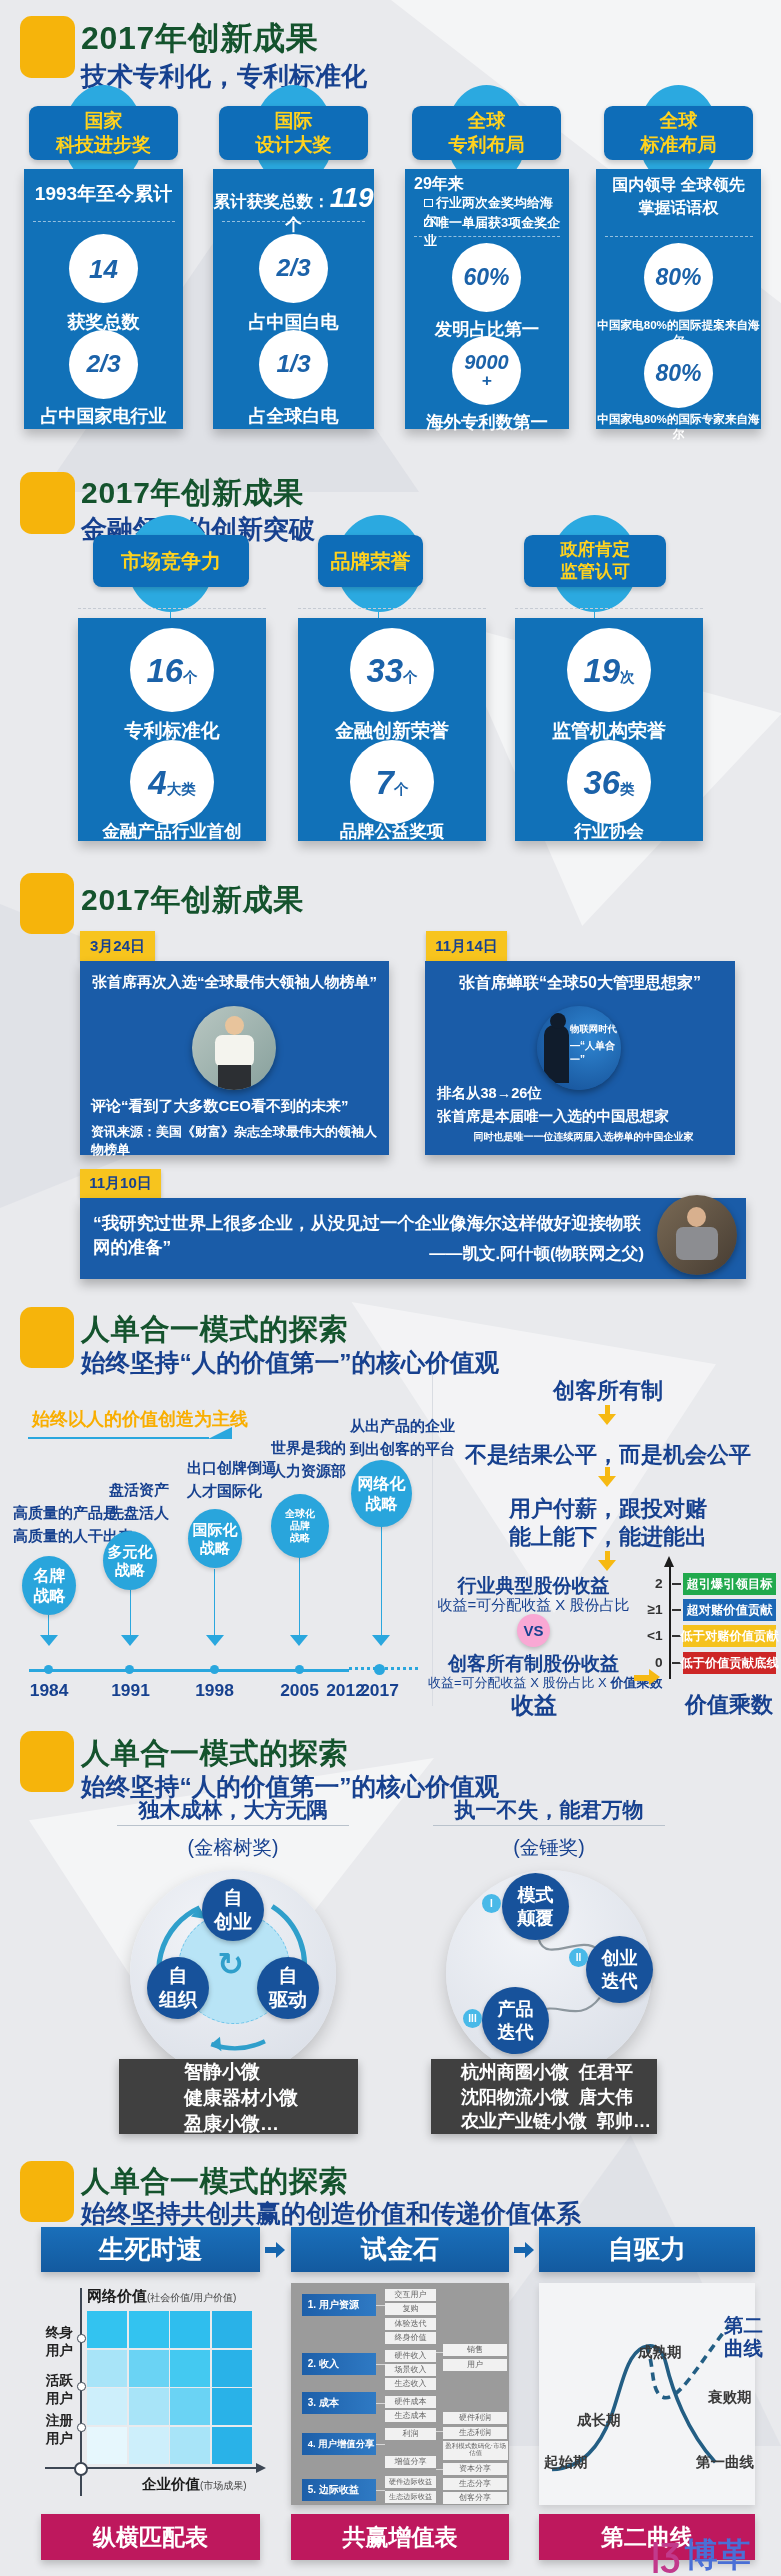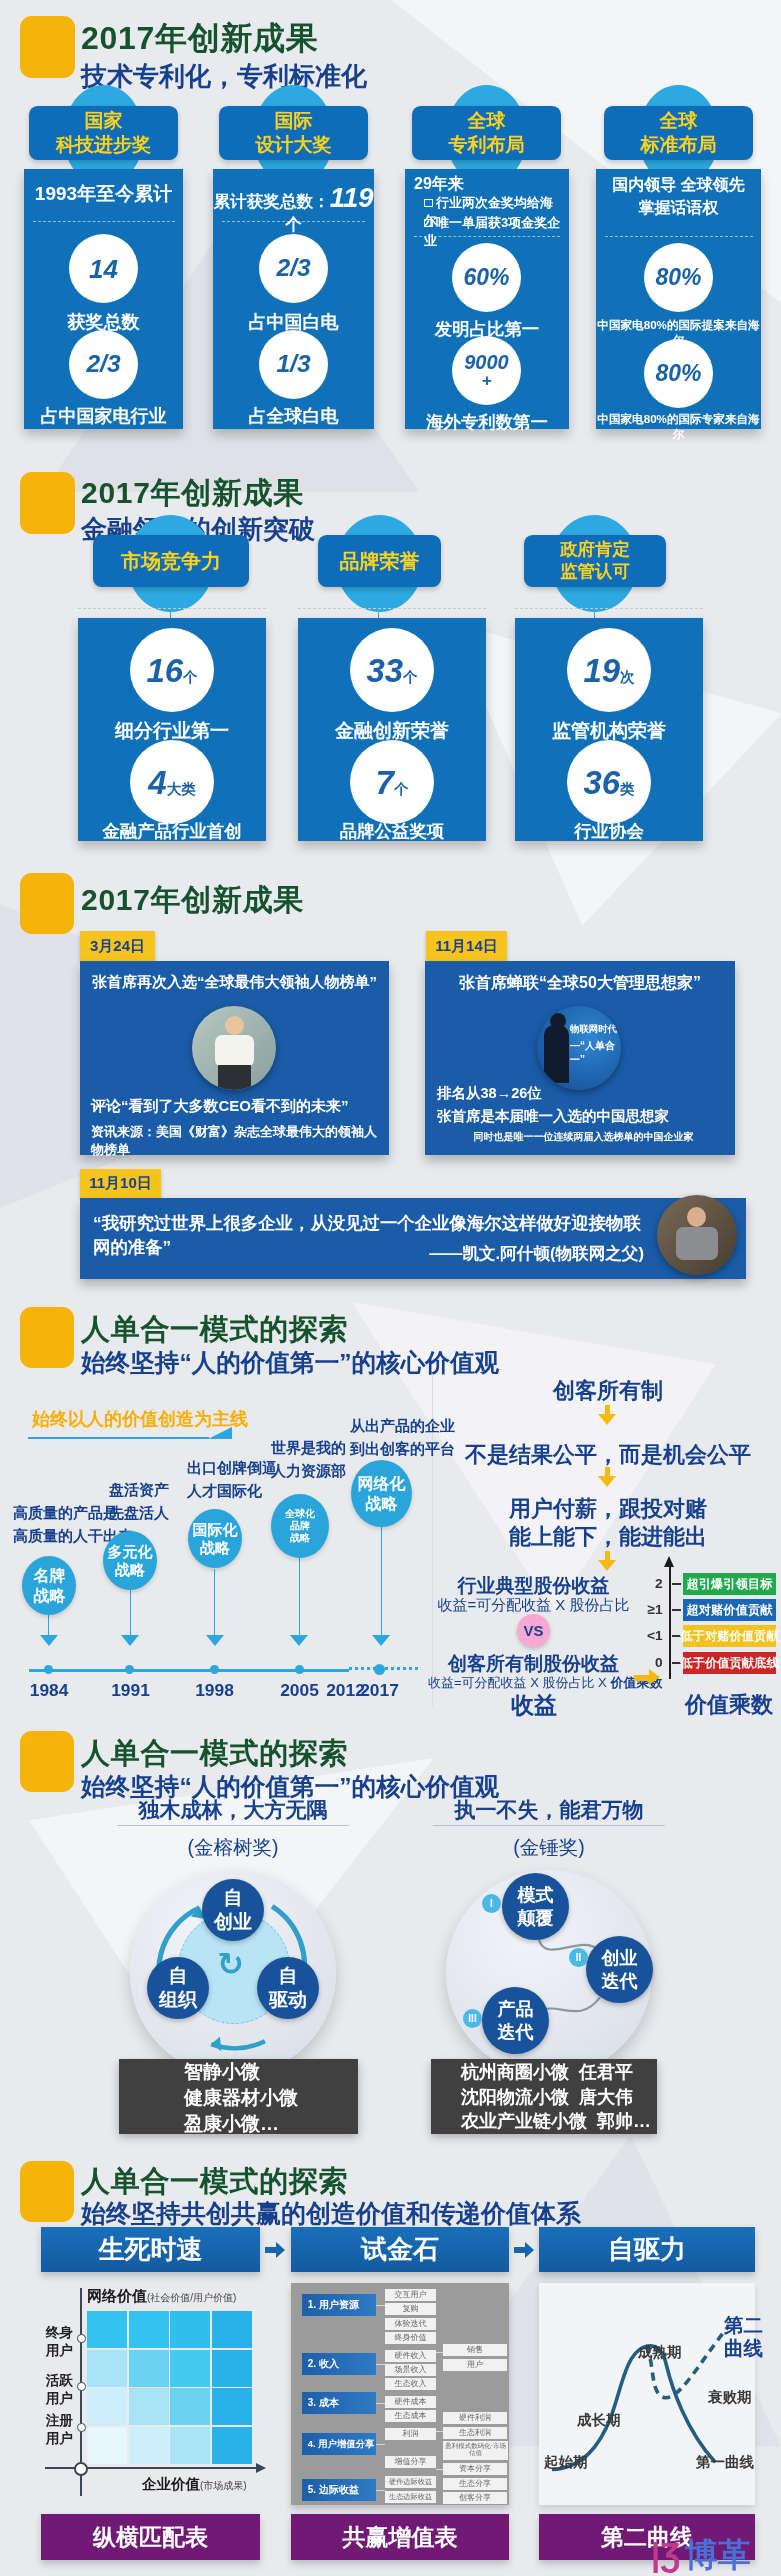--- a/index.html
+++ b/index.html
@@ -35,21 +35,21 @@
   .vsc{position:absolute;background:#f9a8d4;border-radius:50%;color:#17418F;font-weight:bold;display:flex;align-items:center;justify-content:center;box-shadow:0 2.2px 4.3px rgba(0,0,0,.2);}
   .vbadge{position:absolute;width:93px;height:22px;color:#fff;font-weight:bold;font-size:12.3px;display:flex;align-items:center;justify-content:center;white-space:nowrap;}
   .tick{position:absolute;font-size:13.7px;font-weight:bold;color:#333;width:24.6px;text-align:right;}
   .tickd{position:absolute;width:8.7px;height:2.2px;background:#333;}
   .node{position:absolute;background:#17529B;border-radius:50%;color:#fff;font-weight:bold;display:flex;align-items:center;justify-content:center;text-align:center;line-height:1.25;box-shadow:0 2.2px 5px rgba(0,0,0,.25);}
   .numb{position:absolute;background:#49B9E8;border-radius:50%;color:#fff;font-weight:bold;font-size:10px;display:flex;align-items:center;justify-content:center;}
   .bigc{position:absolute;border-radius:50%;background:radial-gradient(circle at 40% 30%,#f2f4f8,#d7dce5);box-shadow:0 7.2px 16px rgba(0,0,0,.18);}
   .lbox{position:absolute;background:#404040;box-shadow:0 4.3px 8.7px rgba(0,0,0,.28);color:#fff;font-weight:bold;display:flex;flex-direction:column;justify-content:space-evenly;}
   .lbox div{white-space:pre;}
   .pillar{position:absolute;background:linear-gradient(#1A6FBA,#135A9F);color:#fff;font-weight:bold;font-size:26px;display:flex;align-items:center;justify-content:center;box-shadow:0 4.3px 7.2px rgba(0,0,0,.2);}
-  .cyanbar{position:absolute;background:#701a75;color:#fff;font-weight:bold;font-size:23px;display:flex;align-items:center;justify-content:center;box-shadow:0 4.3px 7.2px rgba(0,0,0,.2);}
+  .cyanbar{position:absolute;background:#be185d;color:#fff;font-weight:bold;font-size:23px;display:flex;align-items:center;justify-content:center;box-shadow:0 4.3px 7.2px rgba(0,0,0,.2);}
   .glabel{position:absolute;left:302px;width:74px;height:22px;background:linear-gradient(90deg,#1D5FA9,#2F7AC4);color:#fff;font-weight:bold;font-size:10px;line-height:22px;padding-left:5.8px;box-sizing:border-box;white-space:nowrap;}
   .mbox{position:absolute;left:385px;width:51px;height:12.3px;background:#f1f1f1;color:#666;font-size:8px;line-height:12.3px;text-align:center;white-space:nowrap;overflow:hidden;}
   .rbox{position:absolute;left:443px;width:64px;height:12.3px;background:#f1f1f1;color:#666;font-size:8px;line-height:12.3px;text-align:center;white-space:nowrap;overflow:hidden;}
   .conn{position:absolute;background:#d8d8d8;}
   .dtag{position:absolute;background:#F7C41E;color:#17418F;font-weight:bold;display:flex;align-items:center;justify-content:center;font-size:15px;box-shadow:0 2.2px 4.3px rgba(0,0,0,.2);}
   .ncard{position:absolute;background:#1A5CA8;box-shadow:0 5.8px 10px rgba(0,0,0,.25);color:#fff;}
   .pc{position:absolute;border-radius:50%;overflow:hidden;box-shadow:0 2.9px 7.2px rgba(0,0,0,.35);}
   .hhead{position:absolute;font-size:21px;font-weight:bold;color:#17418F;text-align:center;white-space:nowrap;}
   .hline{position:absolute;height:1.4px;background:#b9c2cc;}
   .award{position:absolute;font-size:19.5px;color:#17418F;text-align:center;white-space:nowrap;}
@@ -146,40 +146,40 @@
 
   <div class="ys" style="left:20px;top:472px;"></div>
   <div class="t1" style="left:81px;top:473px;font-size:30px;">2017年创新成果</div>
   <div class="t2" style="left:81px;top:512px;">金融领域的创新突破</div>
 
   <div class="oell" style="left:127px;top:515px;width:87px;height:97px;"></div>
   <div class="orect" style="left:93px;top:535px;width:156px;height:52px;font-size:20px;">
       <span>市场竞争力</span>
     </div>
   <div class="oell" style="left:336px;top:515px;width:87px;height:97px;"></div>
-  <div class="orect" style="left:318px;top:535px;width:123px;height:52px;font-size:20px;">
+  <div class="orect" style="left:318px;top:535px;width:105px;height:52px;font-size:20px;">
       <span>品牌荣誉</span>
     </div>
   <div class="oell" style="left:551px;top:515px;width:87px;height:97px;"></div>
   <div class="orect" style="left:524px;top:535px;width:142px;height:52px;font-size:17.4px;">
     <div><span>政府肯定</span><br><span>监管认可</span></div>
   </div>
 
   <div class="stemv" style="left:170px;top:612px;height:8.7px;"></div>
   <div class="stemv" style="left:378px;top:612px;height:8.7px;"></div>
   <div class="stemv" style="left:594px;top:612px;height:8.7px;"></div>
   <div class="gdash" style="left:78px;top:608px;width:188px;"></div>
   <div class="gdash" style="left:298px;top:608px;width:188px;"></div>
   <div class="gdash" style="left:515px;top:608px;width:188px;"></div>
 
   <div class="card" style="left:78px;top:618px;width:188px;height:223px;"></div>
   <div class="wc" style="left:130px;top:628px;width:84px;height:84px;">
       <span><span style="font-size:33px;">16</span><span style="font-size:14.5px;font-style:normal;">个</span></span>
     </div>
-  <div class="cl" style="left:78px;top:718px;width:188px;font-size:19px;">细分行业第一</div>
+  <div class="cl" style="left:78px;top:718px;width:188px;font-size:19px;">专利标准化</div>
   <div class="wc" style="left:130px;top:740px;width:84px;height:84px;">
       <span><span style="font-size:33px;">4</span><span style="font-size:14.5px;font-style:normal;">大类</span></span>
     </div>
   <div class="cl" style="left:78px;top:819px;width:188px;font-size:17.4px;">金融产品行业首创</div>
 
   <div class="card" style="left:298px;top:618px;width:188px;height:223px;"></div>
   <div class="wc" style="left:350px;top:628px;width:84px;height:84px;">
       <span><span style="font-size:33px;">33</span><span style="font-size:14.5px;font-style:normal;">个</span></span>
     </div>
   <div class="cl" style="left:298px;top:718px;width:188px;font-size:19px;">金融创新荣誉</div>

